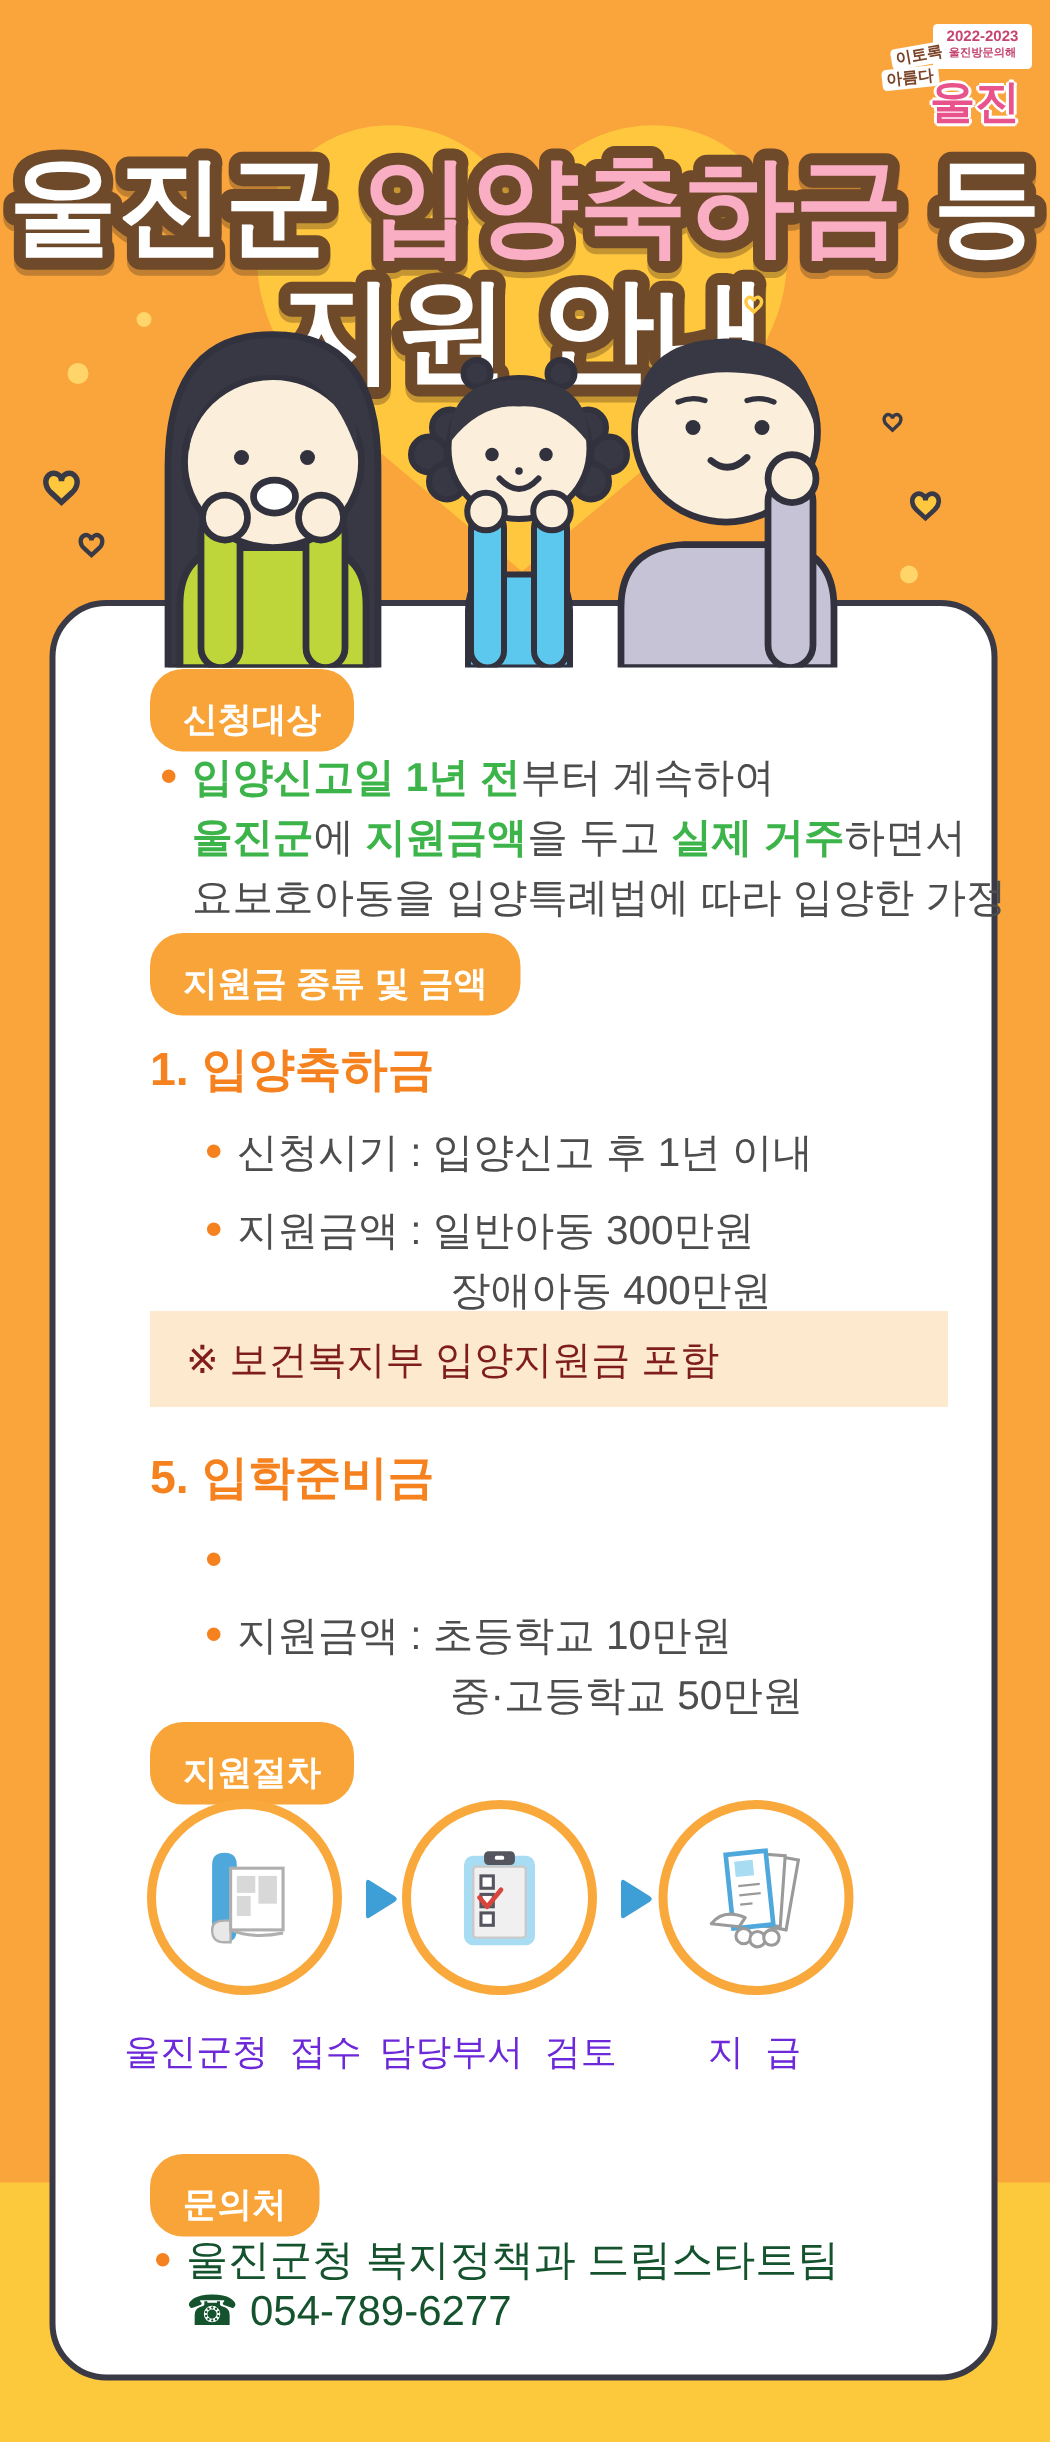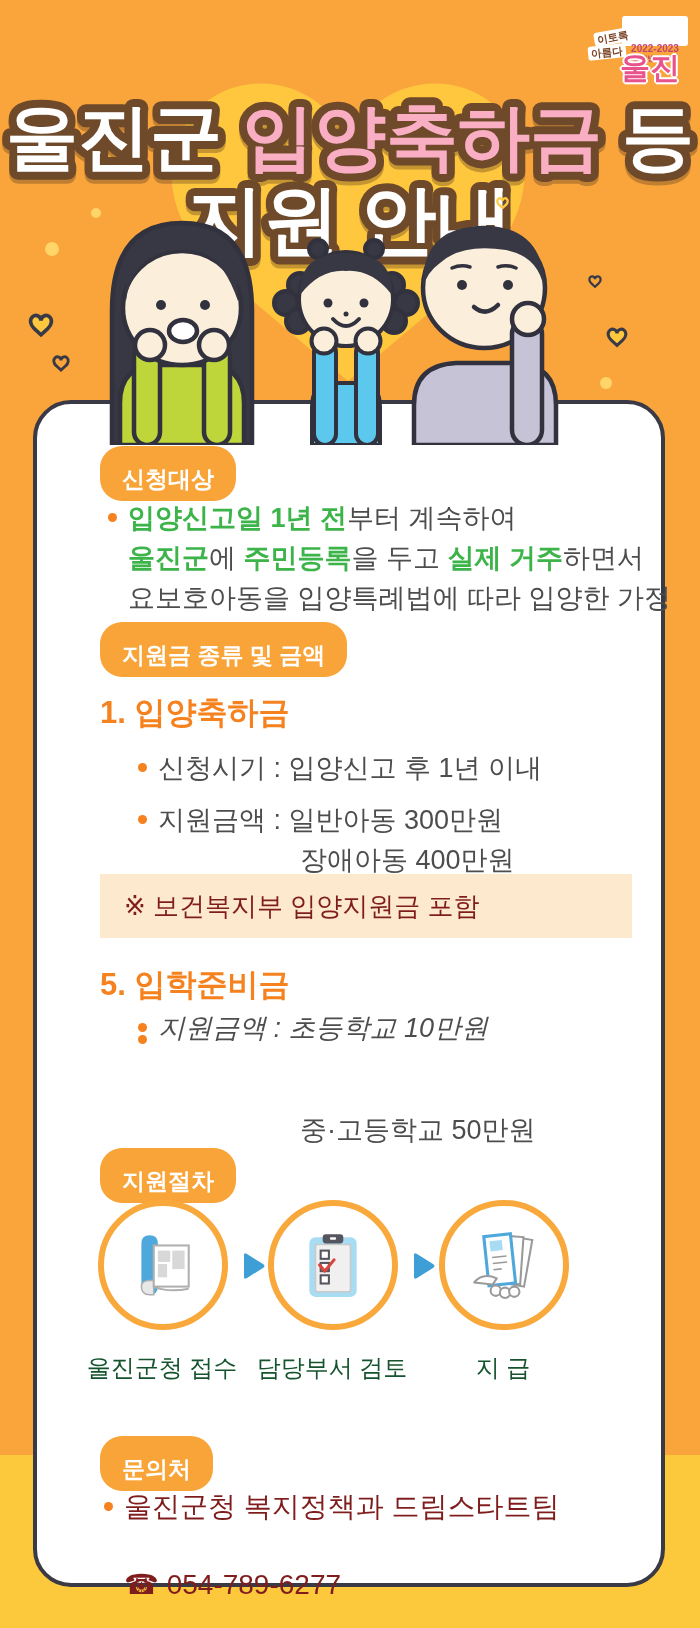--- a/index.html
+++ b/index.html
@@ -4,21 +4,21 @@
 <style>
   html,body{margin:0;padding:0;}
   body{font-family:"Liberation Sans","DejaVu Sans",sans-serif;}
   .page{position:relative;width:700px;height:1628px;overflow:hidden;background:#F9A53C;}
   .bg-top{position:absolute;left:0;top:0;width:700px;height:1455px;background:#F9A53C;}
   .bg-bottom{position:absolute;left:0;top:1455px;width:700px;height:173px;background:#FCC93D;}
   .big-heart{position:absolute;left:128px;top:45px;z-index:1;}
   
   .logo{position:absolute;left:580px;top:14px;width:112px;height:70px;z-index:3;}
   .logo-box{position:absolute;right:4px;top:2px;width:66px;height:30px;background:#fff;border-radius:3px;text-align:center;padding-top:3px;box-sizing:border-box;}
-  .logo-box .yrs{font-size:10px;font-weight:700;color:#C4456F;line-height:11px;margin-top:24px;}
+  .logo-box .yrs{font-size:10px;font-weight:700;color:#C4456F;line-height:11px;}
   .logo-box .evt{font-size:7.5px;font-weight:700;color:#C4456F;line-height:9px;}
   .logo-tag{position:absolute;background:#fff;border-radius:3px;padding:0 3px;font-size:10.5px;font-weight:800;color:#7A4327;line-height:14px;}
   .tag1{left:14px;top:16px;transform:rotate(-10deg);}
   .tag2{left:8px;top:31px;transform:rotate(-6deg);}
   .logo-brand{position:absolute;left:40px;top:34px;font-size:30px;font-weight:800;color:#E8538B;
     text-shadow:-2px 0 #fff,2px 0 #fff,0 -2px #fff,0 2px #fff,-1px -1px #fff,1px 1px #fff,-1px 1px #fff,1px -1px #fff;}
   
   .title-svg{position:absolute;left:0;top:58px;z-index:2;filter:drop-shadow(0 4px 0 rgba(90,58,28,.35));}
   .title-svg text{font-family:"Liberation Sans","DejaVu Sans",sans-serif;font-weight:800;
     stroke:#6E4A2B;stroke-width:16px;paint-order:stroke;stroke-linejoin:round;}
@@ -38,23 +38,23 @@
   .hl{color:#3CB44A;font-weight:800;}
   .dot{display:inline-block;width:9px;height:9px;border-radius:50%;background:#F5821F;
     vertical-align:middle;margin-right:11px;margin-bottom:4px;}
   .pad{padding-left:20px;}
   .sec-title{font-size:31px;font-weight:800;color:#F5821F;white-space:nowrap;}
   .note-box{width:532px;height:64px;background:#FCE9CE;display:flex;align-items:center;box-sizing:border-box;padding-left:24px;}
   .note-box span{font-size:26px;color:#7f1d1d;}
   
   .circle{width:118px;height:118px;border:6px solid #F9A93C;border-radius:50%;background:#fff;
     display:flex;align-items:center;justify-content:center;}
-  .slabel{width:170px;text-align:center;font-size:24px;color:#14532d;white-space:nowrap;}
-  
-  .contact-line{font-size:28px;color:#7f1d1d;white-space:nowrap;}
+  .slabel{width:170px;text-align:center;font-size:24px;color:#6d28d9;white-space:nowrap;font-family:Liberation Mono, monospace;}
+  
+  .contact-line{font-size:28px;color:#14532d;white-space:nowrap;}
 </style>
 </head>
 <body>
 
 <div class="page">
   <div class="bg-top"></div>
   <div class="bg-bottom"></div>
 
   <svg class="big-heart" width="460" height="345" viewBox="0 0 460 345">
     <path transform="scale(4.4 4.0)" fill="#FFC73E" d="M50 30 C 50 12, 30 4, 18 14 C 5 25, 8 46, 24 60 L 50 84 L 76 60 C 92 46, 95 25, 82 14 C 70 4, 50 12, 50 30 Z"></path>
@@ -139,37 +139,37 @@
       <rect x="512" y="126" width="30" height="126" rx="15" fill="#C6C3D6"></rect>
       <circle cx="528" cy="126" r="16" fill="#FBEFDC"></circle>
     </g>
   </svg>
 
   <div class="content">
 
     <div style="left:100px;top:446px;"><span class="badge">신청대상</span></div>
     <div style="left:108px;top:498px;">
       <div class="body-line"><span class="dot"></span><span class="hl">입양신고일 1년 전</span><span>부터 계속하여</span></div>
-      <div class="body-line pad"><span class="hl">울진군</span><span>에 </span><span class="hl">주민등록</span><span>을 두고 </span><span class="hl">실제 거주</span><span>하면서</span></div>
+      <div class="body-line pad"><span class="hl">울진군</span><span>에 </span><span class="hl">지원금액</span><span>을 두고 </span><span class="hl">실제 거주</span><span>하면서</span></div>
       <div class="body-line pad">요보호아동을 입양특례법에 따라 입양한 가정</div>
     </div>
 
     <div style="left:100px;top:622px;"><span class="badge">지원금 종류 및 금액</span></div>
 
     <div class="sec-title" style="left:100px;top:692px;">1. 입양축하금</div>
     <div class="body-line" style="left:138px;top:748px;"><span class="dot"></span><span>신청시기 : 입양신고 후 1년 이내</span></div>
     <div class="body-line" style="left:138px;top:800px;"><span class="dot"></span><span>지원금액 : 일반아동 300만원</span></div>
     <div class="body-line" style="left:300px;top:840px;">장애아동 400만원</div>
     <div class="note-box" style="left:100px;top:874px;">
         <span>※ 보건복지부 입양지원금 포함</span>
       </div>
 
     <div class="sec-title" style="left:100px;top:964px;">5. 입학준비금</div>
     <div class="body-line" style="left:138px;top:1020px;"><span class="dot"></span></div>
-    <div class="body-line" style="left:138px;top:1008px;font-style:italic;"><span class="dot"></span><span>지원금액 : 초등학교 10만원</span></div>
+    <div class="body-line" style="left:138px;top:1070px;"><span class="dot"></span><span>지원금액 : 초등학교 10만원</span></div>
     <div class="body-line" style="left:300px;top:1110px;">중·고등학교 50만원</div>
 
     <div style="left:100px;top:1148px;"><span class="badge">지원절차</span></div>
 
     <div class="circle" style="left:98px;top:1200px;">
       <svg width="72" height="72" viewBox="0 0 70 70">
         <path d="M22 64 Q14 64 14 56 V14 Q14 6 22 6 Q30 6 30 14 V56 Q30 64 22 64" fill="#4FA8DC"></path>
         <path d="M22 64 Q14 64 14 56 Q14 50 22 50 H26 V64 Z" fill="#E8E8E8" stroke="#AFAFAF" stroke-width="1.5"></path>
         <rect x="26" y="16" width="34" height="40" fill="#FFFFFF" stroke="#AFAFAF" stroke-width="2"></rect>
         <rect x="30" y="21" width="12" height="11" fill="#D8D8D8"></rect>
@@ -218,16 +218,16 @@
         <circle cx="45" cy="61" r="5" fill="#FFFFFF" stroke="#9A9A9A" stroke-width="2"></circle>
       </svg>
     </div>
 
     <div class="slabel" style="left:77px;top:1352px;">울진군청 접수</div>
     <div class="slabel" style="left:247px;top:1352px;">담당부서 검토</div>
     <div class="slabel" style="left:418px;top:1352px;">지 급</div>
 
     <div style="left:100px;top:1436px;"><span class="badge">문의처</span></div>
     <div class="contact-line" style="left:104px;top:1488px;"><span class="dot"></span><span>울진군청 복지정책과 드림스타트팀</span></div>
-    <div class="contact-line" style="left:124px;top:1524px;margin-top:44px;"><span>☎</span> <span>054-789-6277</span></div>
+    <div class="contact-line" style="left:124px;top:1524px;"><span>☎</span> <span>054-789-6277</span></div>
 
   </div>
 </div>
 
 </body></html>

